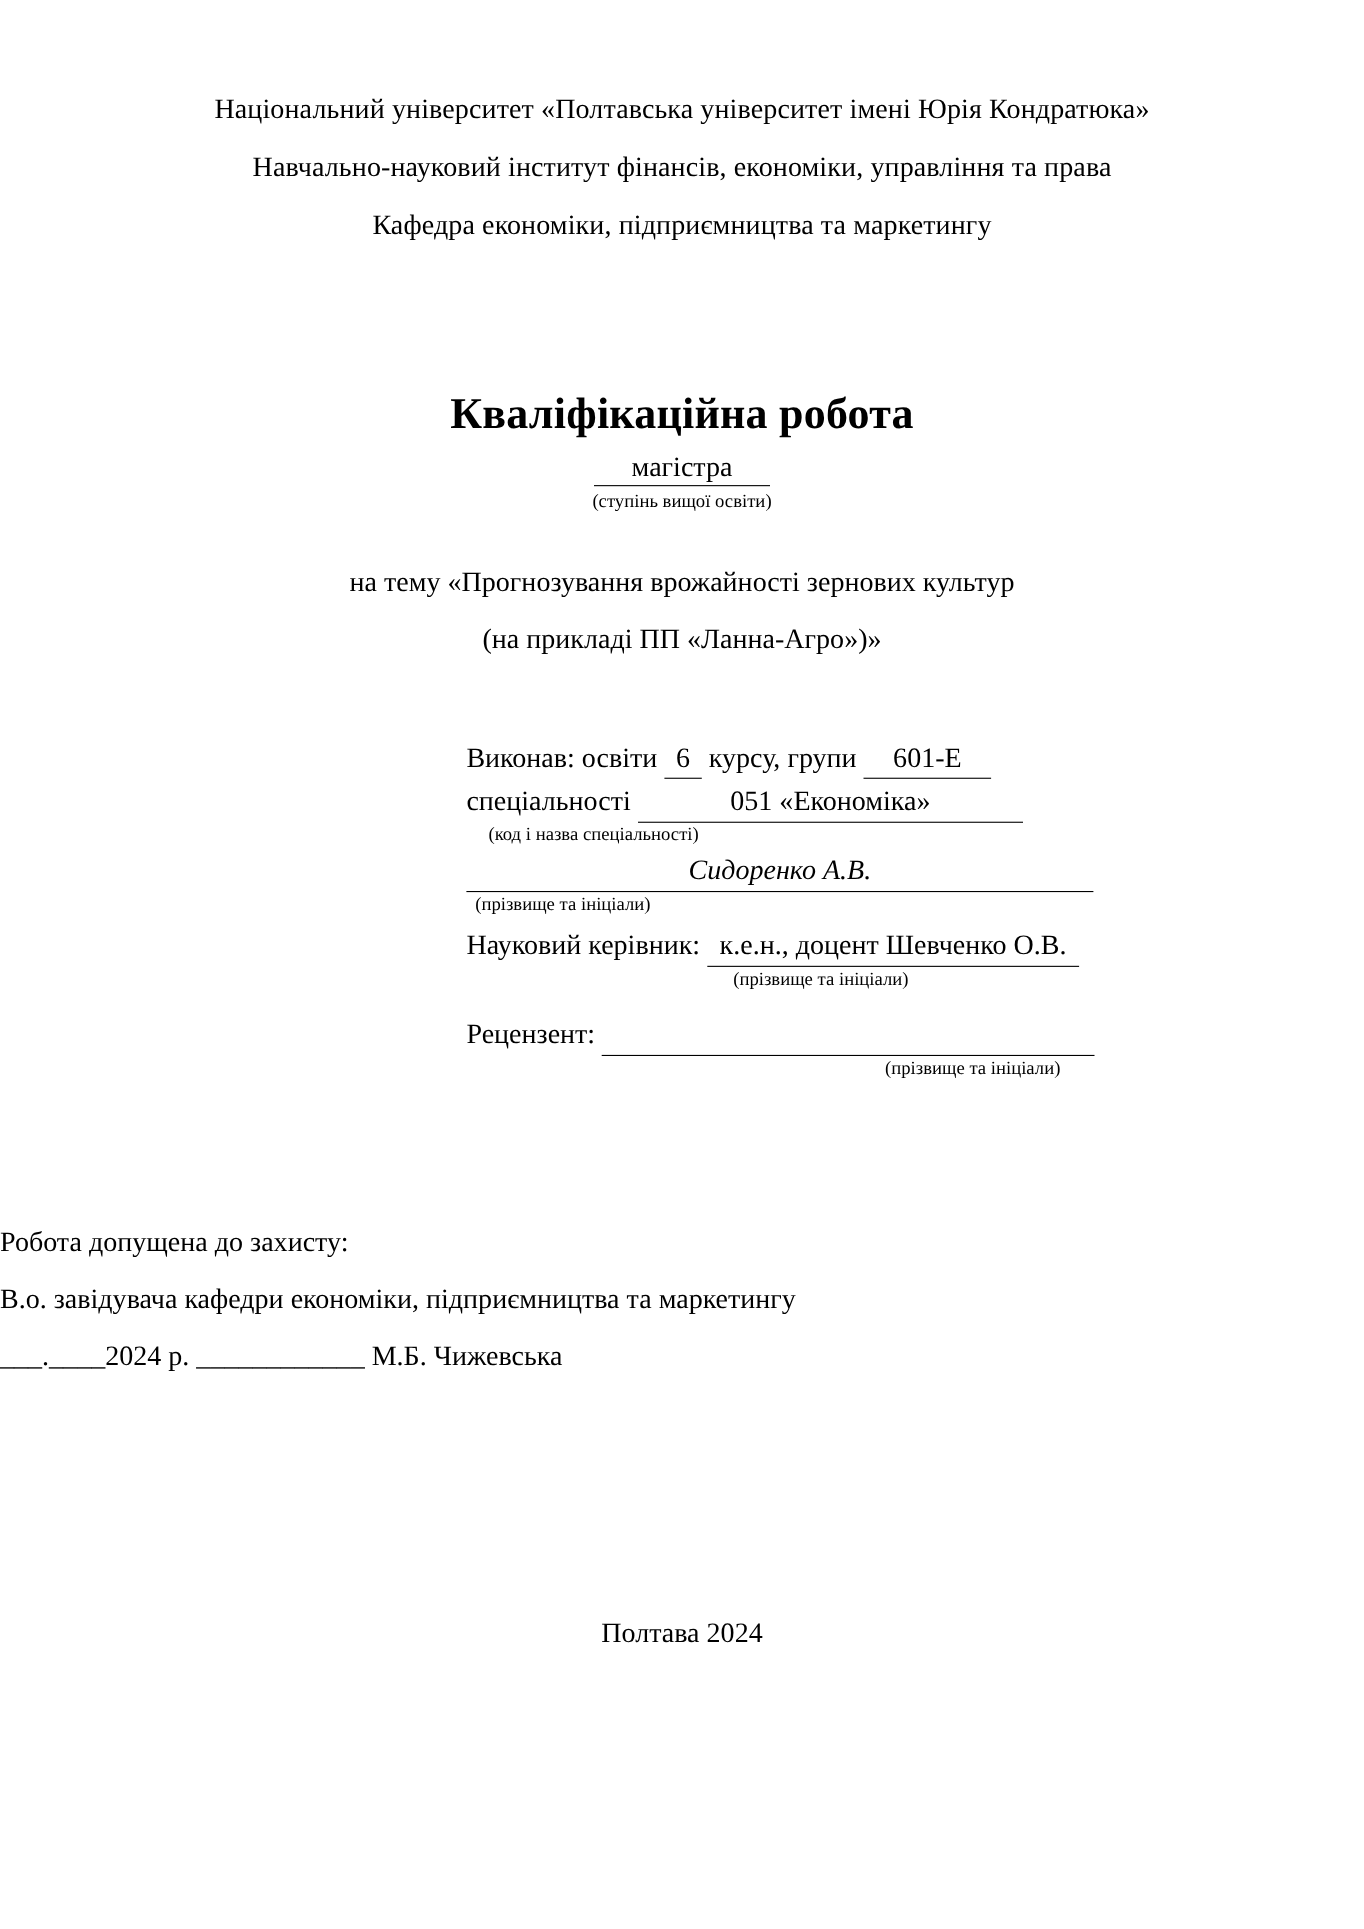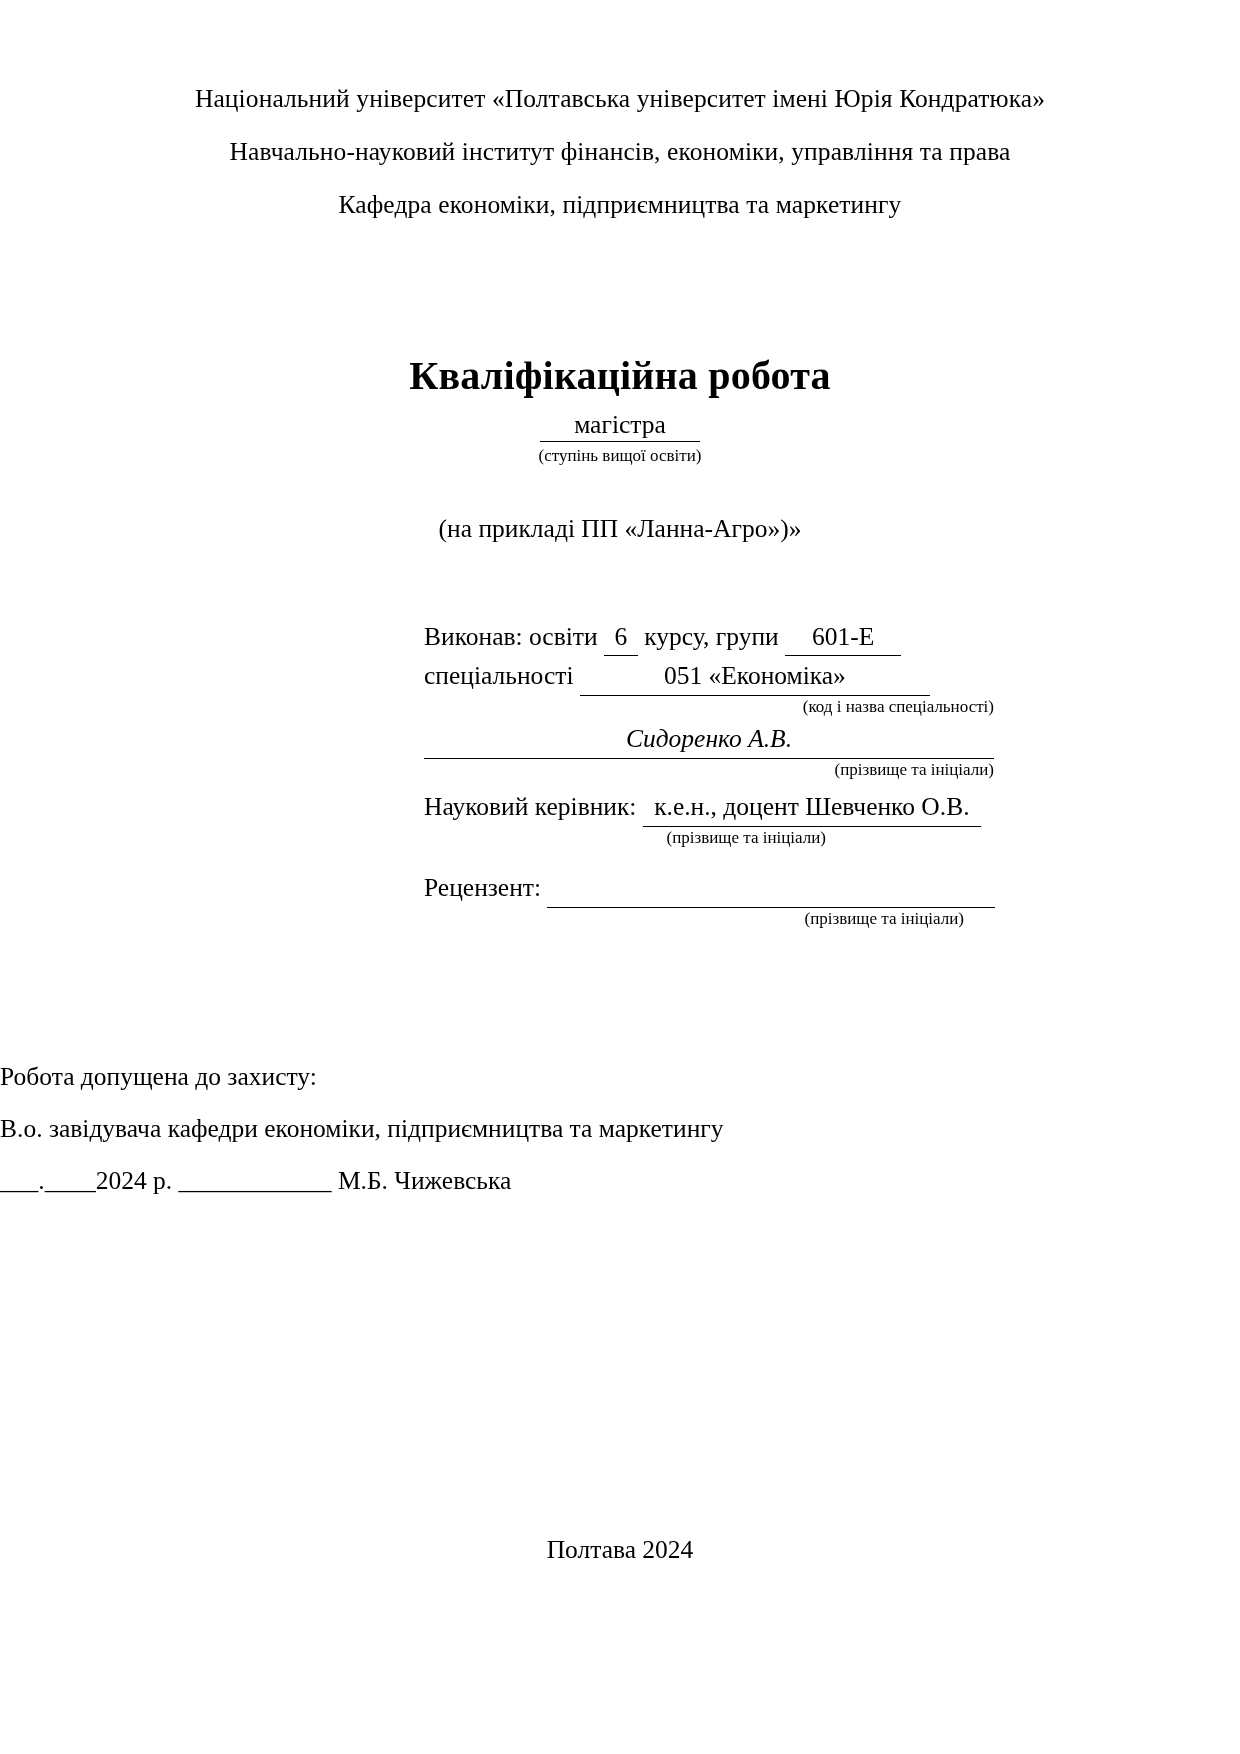--- a/index.html
+++ b/index.html
@@ -99,21 +99,21 @@
   .fill-course { min-width: 26px; padding: 0 4px; }
   .fill-group  { min-width: 100px; padding: 0 8px; }
   .fill-spec   { width: 350px; }
   .fill-name   { width: 570px; }
   .fill-super  { width: 338px; }
   .fill-review { width: 448px; }
 
   .cap-under {
     font-size: 17px;
     line-height: 21px;
-    text-align: right;
+    text-align: left;
   }
   .cap-spec   { margin-left: 20px; }
   .cap-name   { margin-left: 8px; }
   .cap-super  { margin-right: 168px; text-align: right; }
   .cap-review { margin-right: 30px; text-align: right; }
 
   .row-spec    { margin-top: 2px; }
   .row-name    { margin-top: 4px; text-align: right; font-style: italic; }
   .row-super   { margin-top: 9px; }
   .row-review  { margin-top: 22px; }
@@ -126,21 +126,21 @@
     font-size: 25.5px;
     line-height: 52px;
     white-space: nowrap;
   }
 
   
   .footer {
     position: absolute;
     left: 0;
     right: 0;
-    top: 1463px;
+    top: 1398px;
     text-align: center;
     font-size: 25.5px;
     line-height: 30px;
   }
 </style>
 </head>
 <body>
 
 <div class="page">
 
@@ -152,20 +152,21 @@
 
   <div class="title-block">
     <div class="doc-title">Кваліфікаційна робота</div>
     <div class="degree-row">
       <span class="degree-value">магістра</span>
     </div>
     <div class="caption degree-caption">(ступінь вищої освіти)</div>
   </div>
 
   <div class="topic">
+    <div class="topic-line">на тему «Прогнозування врожайності зернових культур</div>
     <div class="topic-line">(на прикладі ПП «Ланна-Агро»)»</div>
   </div>
 
   <div class="info-block">
 
     <div class="info-row">
       <span>Виконав: освіти</span>
       <span class="fill fill-course">6</span>
       <span>курсу, групи</span>
       <span class="fill fill-group">601-Е</span>

